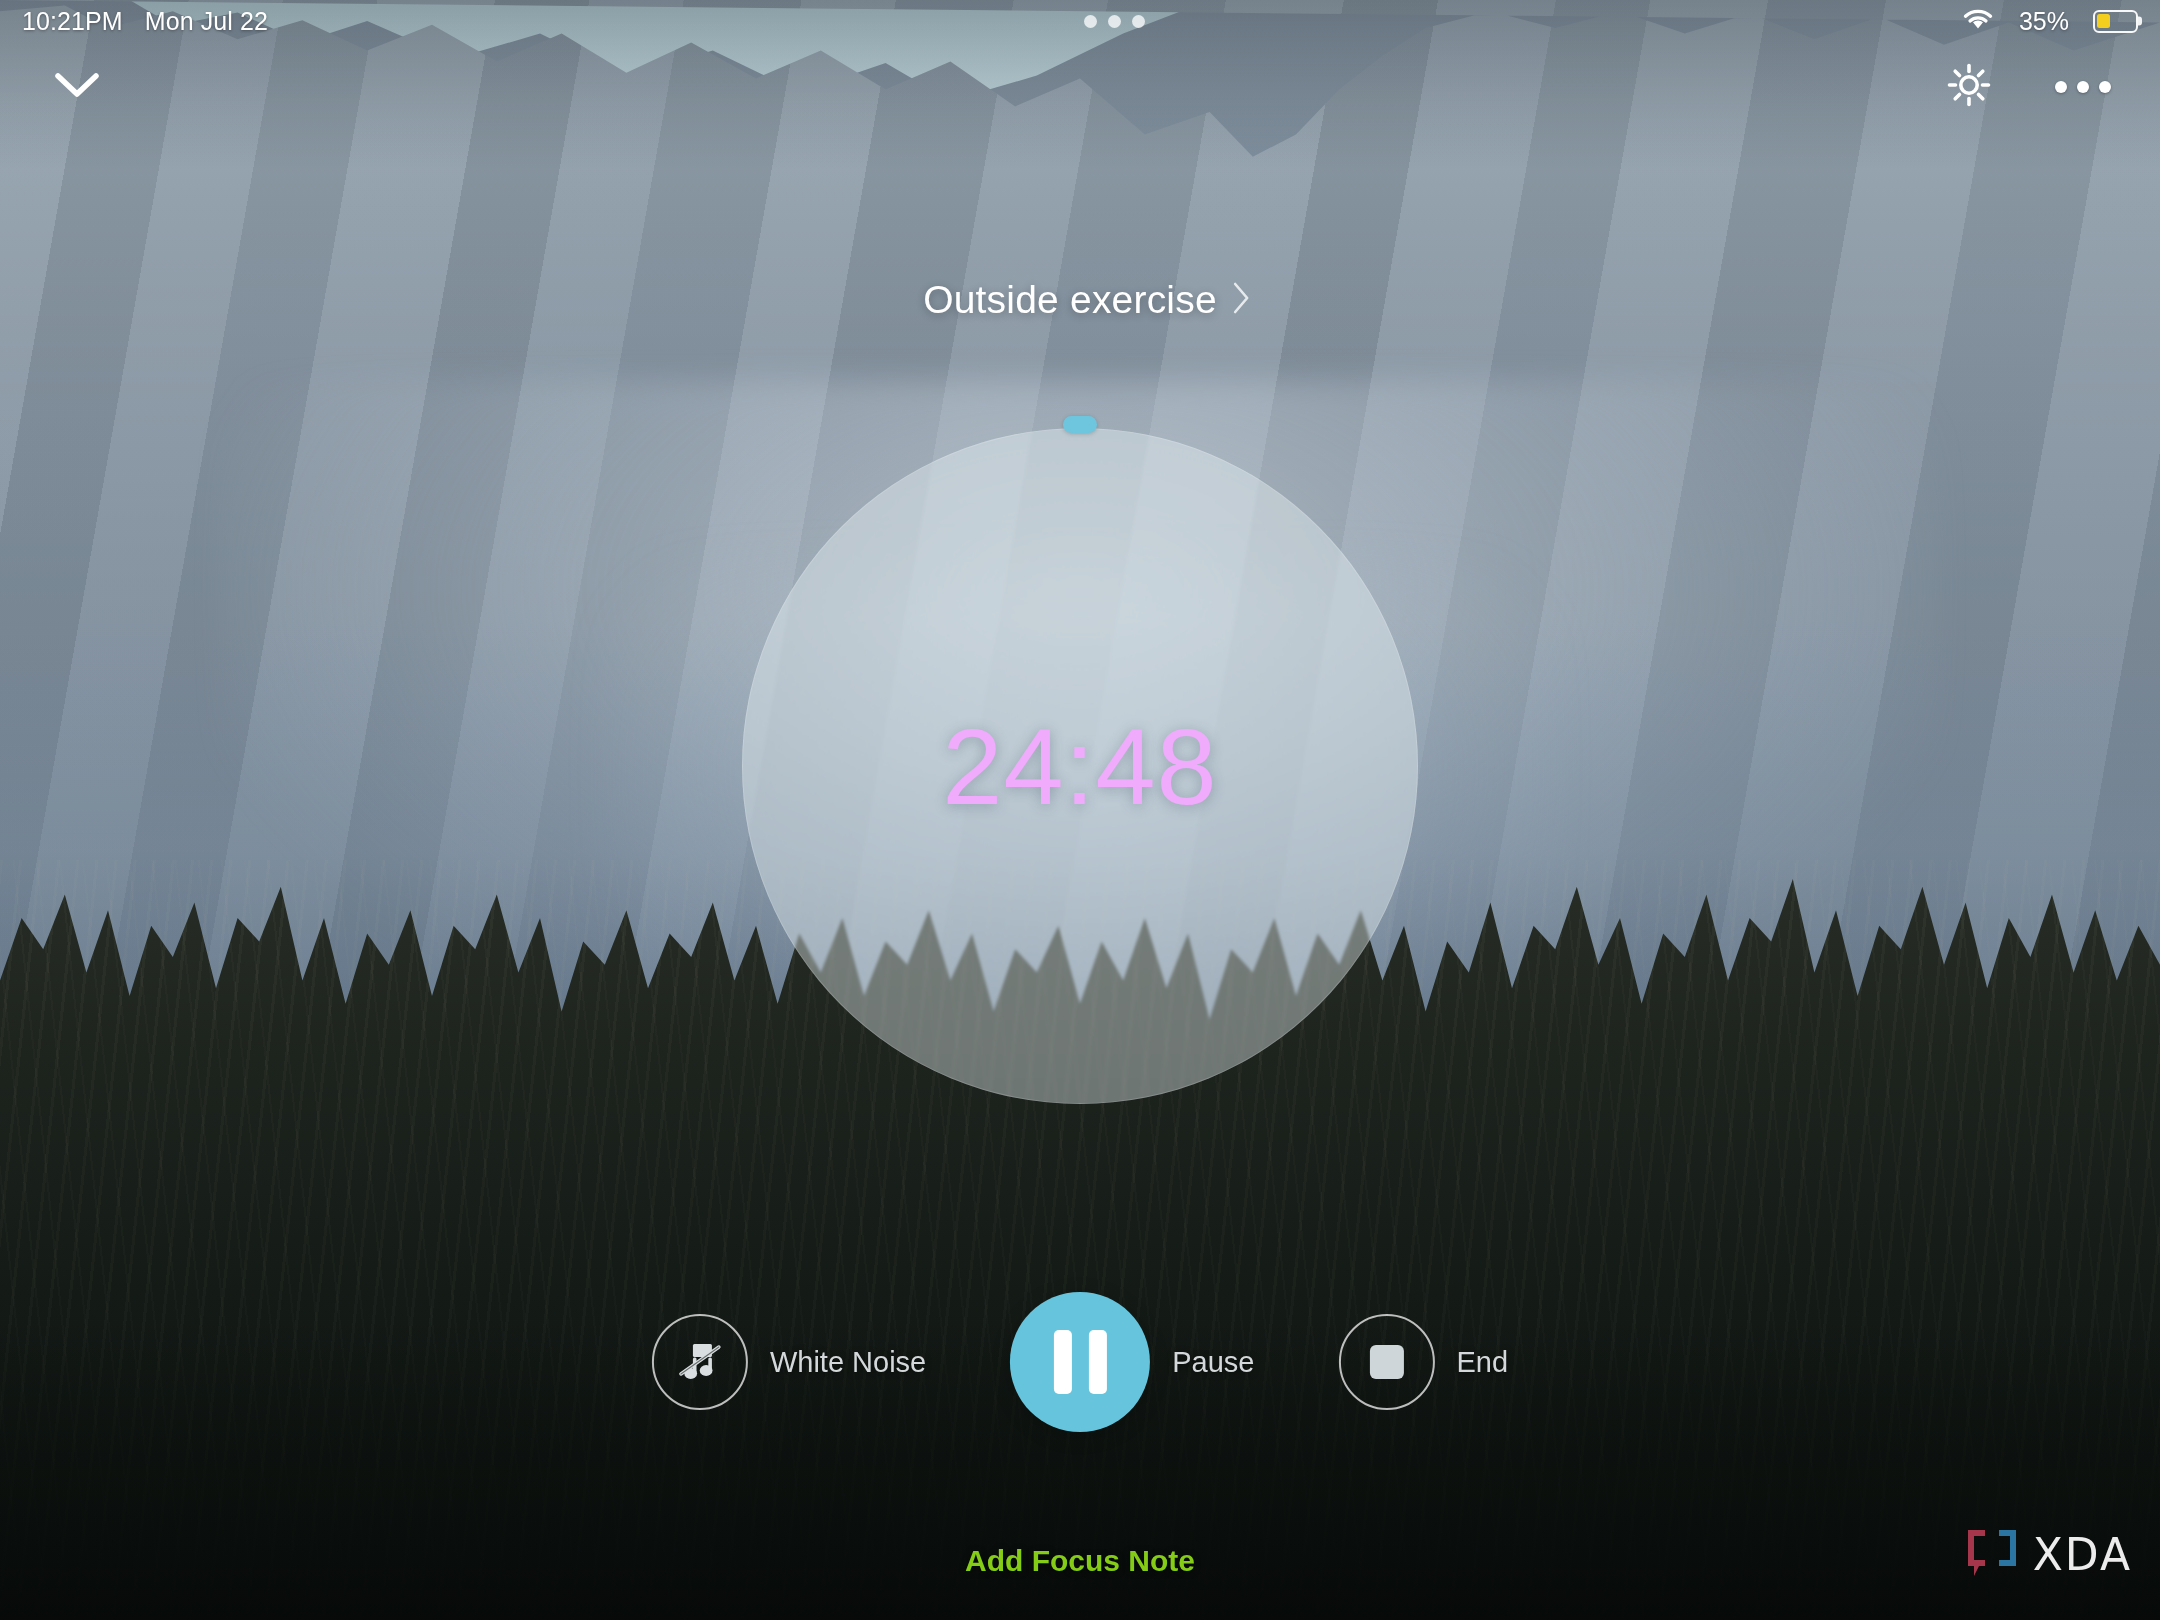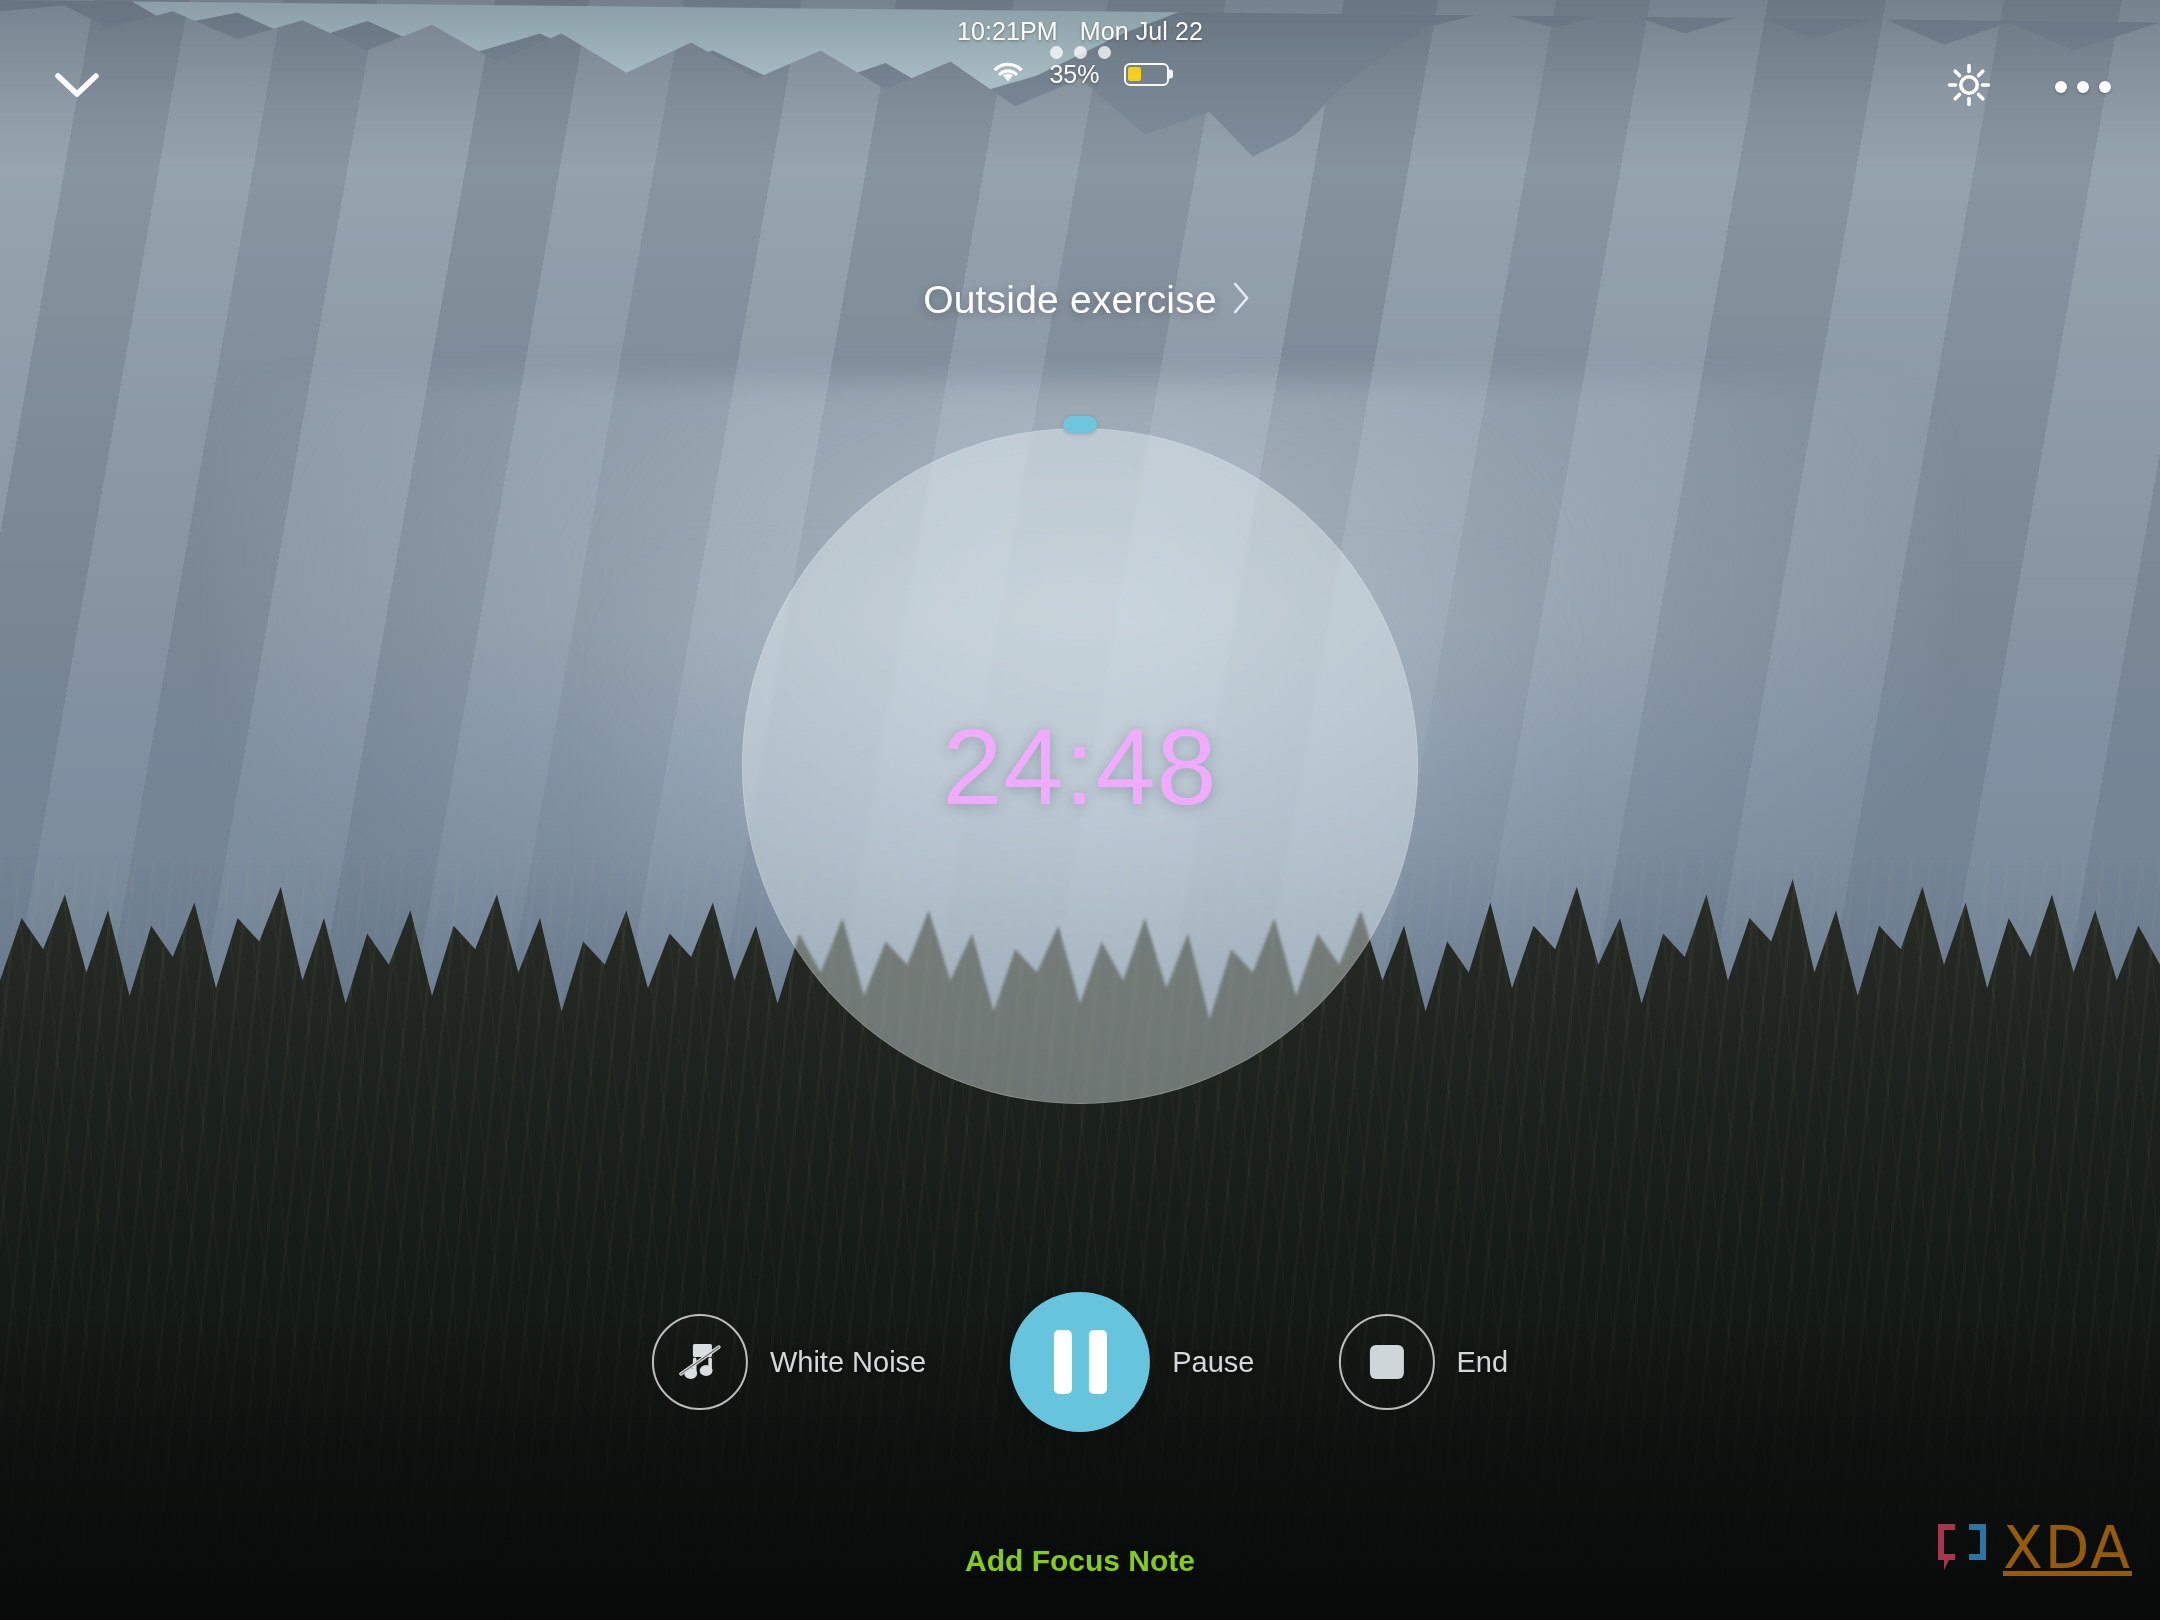--- a/index.html
+++ b/index.html
@@ -102,21 +102,21 @@
   }
   .top-scrim {
     position:absolute; left:0; top:0; width:100%; height:170px;
     background:linear-gradient(180deg, rgba(20,30,40,0.30) 0%, rgba(20,30,40,0.10) 60%, rgba(20,30,40,0) 100%);
   }
 
   
   .statusbar {
     position:absolute; left:0; top:0; width:100%; height:42px;
     display:flex; align-items:center; justify-content:space-between;
-    padding:17px 22px; z-index:40;flex-direction:column;
+    padding:3px 22px; z-index:40;
   }
   .sb-left { display:flex; align-items:center; gap:22px; }
   .sb-time, .sb-date {
     color:#ffffff; font-size:25px; font-weight:400; letter-spacing:0.1px;
     text-shadow:0 1px 3px rgba(0,0,0,0.35);
   }
   .sb-center { display:flex; gap:11px; align-items:center; }
   .sb-dot { width:13px; height:13px; border-radius:50%; background:rgba(255,255,255,0.75); }
   .sb-right { display:flex; align-items:center; gap:24px; }
   .sb-pct {
@@ -210,23 +210,22 @@
     color:#84cc16; font-size:30px; font-weight:700; z-index:30; cursor:pointer;
     text-shadow:0 1px 6px rgba(0,0,0,0.5);
   }
 
   
   .watermark {
     position:absolute; right:28px; bottom:38px; display:flex; align-items:center; gap:14px;
     z-index:30; opacity:0.92;
   }
   .wm-text {
-    color:#a16207; font-size:58px; font-weight:400; letter-spacing:2px;
+    color:#ffffff; font-size:44px; font-weight:400; letter-spacing:2px;
     font-family:"DejaVu Sans", sans-serif;
-    text-decoration:underline;
   }
 </style>
 </head>
 <body>
 
 <div class="screen">
 
   <div class="photo">
     <div class="sky"></div>
     <div class="ridge-far"></div>

